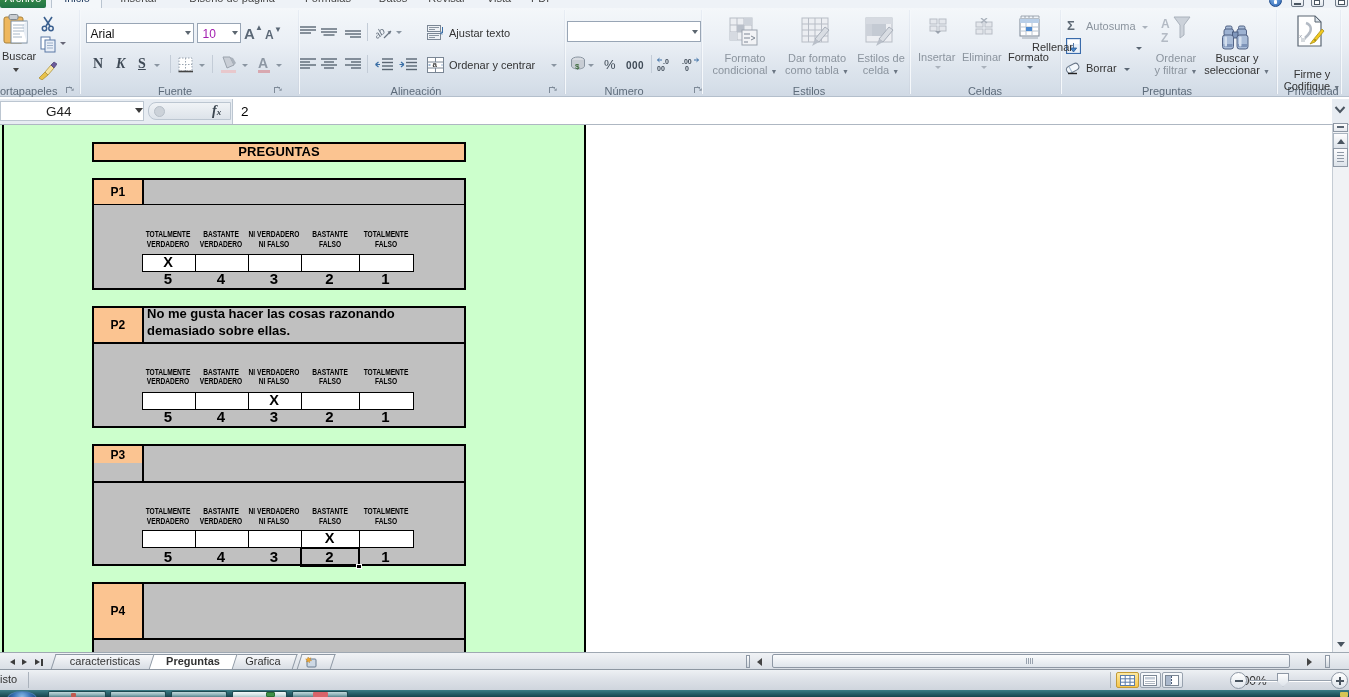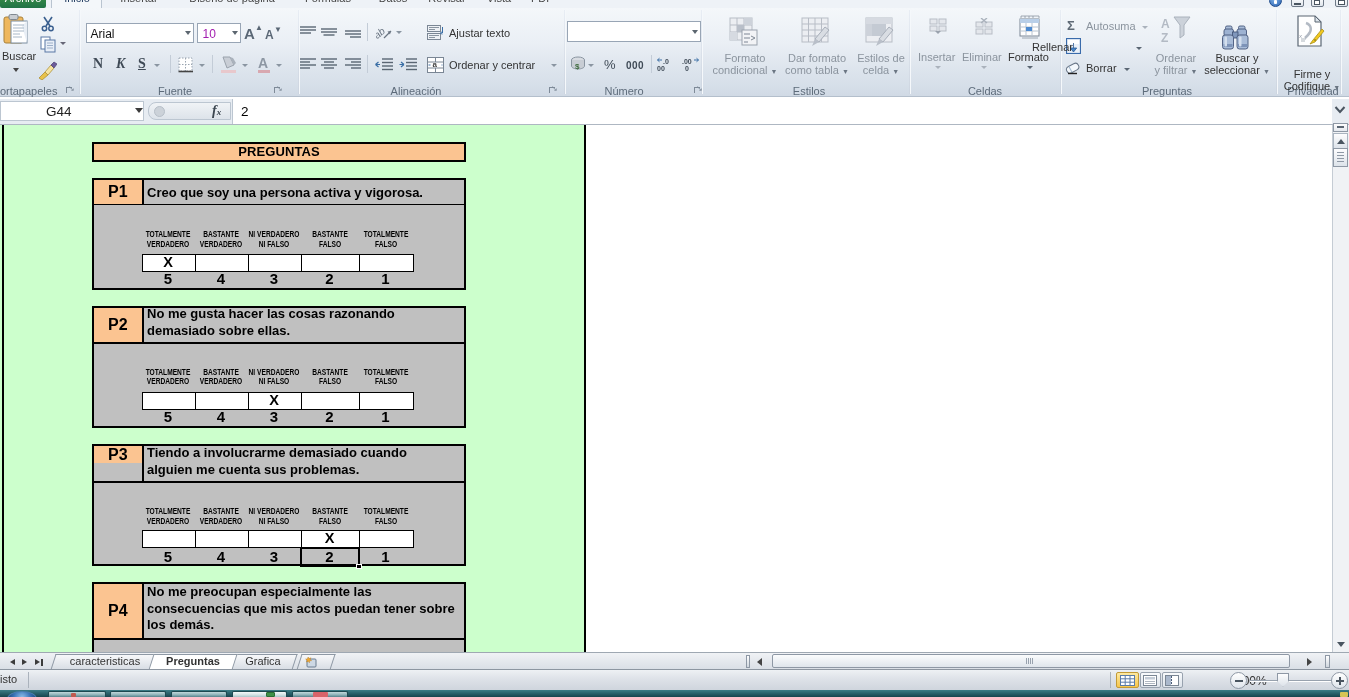--- a/index.html
+++ b/index.html
@@ -33,21 +33,21 @@
 #namebox { position:absolute; left:0; top:2px; width:144px; height:20px; background:#fff; border:1px solid #bcc6d1; }
 #fxpill { position:absolute; left:148px; top:3px; width:83px; height:18px; background:linear-gradient(#f0f3f6,#dde3ea); border:1px solid #bcc6d1; border-radius:8px 0 0 8px; }
 #fwhite { position:absolute; left:232px; top:0; width:1100px; height:25px; background:#fff; border-left:1px solid #bcc6d1; }
 
 
 #grid { left:0; top:125px; width:1349px; height:527px; background:#fff; }
 #greenarea { position:absolute; left:0; top:0; width:584px; height:527px; background:#ccffcc; }
 #lline { position:absolute; left:2px; top:0; width:2px; height:527px; background:#000; }
 #rline { position:absolute; left:584px; top:0; width:2px; height:527px; background:#000; }
 .blk { position:absolute; left:92px; width:374px; background:#c0c0c0; border:2px solid #000; }
-.pcell { position:absolute; left:0; top:0; width:47.5px; background:#fbc491; font-weight:bold; font-size:16px; color:#000; display:flex; align-items:center; justify-content:center; }
+.pcell { position:absolute; left:0; top:0; width:47.5px; background:#fbc491; font-weight:bold; font-size:12px; color:#000; display:flex; align-items:center; justify-content:center; }
 .vdiv { position:absolute; left:47.5px; top:0; width:2px; background:#000; }
 .hdivider { position:absolute; left:0; width:370px; height:1.5px; background:#000; }
 .qtext { position:absolute; left:53px; right:4px; font-weight:bold; font-size:13px; color:#000; line-height:16.5px; }
 .anshead { position:absolute; width:80px; text-align:center; font-weight:bold; font-size:8.5px; color:#000; line-height:9.6px; letter-spacing:0; white-space:nowrap; transform:scaleX(0.78); transform-origin:50% 0%; }
 .wrow { position:absolute; height:18px; background:#fff; border:1.2px solid #000; }
 .xmark { position:absolute; height:18px; font-weight:bold; font-size:14.5px; text-align:center; line-height:17px; color:#000; }
 .numrow { position:absolute; width:53px; text-align:center; font-weight:bold; font-size:15px; color:#000; }
 
 
 #sheettabs { left:0; top:652px; width:1349px; height:17px; background:linear-gradient(#f0f2f5,#dadfe6); border-top:1px solid #9fa8b2; }
@@ -459,21 +459,20 @@
   <div id="grid" class="abs">
     <div id="greenarea"></div>
     <div id="lline"></div>
     <div id="rline"></div>
 
     <div style="position:absolute;left:92px;top:17px;width:374px;height:20px;background:#fbc491;border:2px solid #000;text-align:center;font-weight:bold;font-size:13px;letter-spacing:0.1px;line-height:16px;">PREGUNTAS</div>
 
     <div class="blk" style="top:53px;height:112px;">
       <div class="pcell" style="height:23.5px;">P1</div>
       <div class="vdiv" style="height:23.5px;"></div>
-      <div class="qtext" style="top:4.5px;">Creo que soy una persona activa y vigorosa.</div>
       <div class="hdivider" style="top:23.5px;"></div>
       <div class="anshead" style="left:34px;top:50px;">TOTALMENTE<br>VERDADERO</div>
       <div class="anshead" style="left:87px;top:50px;">BASTANTE<br>VERDADERO</div>
       <div class="anshead" style="left:140px;top:50px;">NI VERDADERO<br>NI FALSO</div>
       <div class="anshead" style="left:195.5px;top:50px;">BASTANTE<br>FALSO</div>
       <div class="anshead" style="left:251.5px;top:50px;">TOTALMENTE<br>FALSO</div>
       <div class="wrow" style="left:47.5px;top:73.5px;width:272px;"></div>
       <div style="position:absolute;left:100.5px;top:73.5px;width:1.2px;height:18px;background:#000;"></div>
       <div style="position:absolute;left:153.5px;top:73.5px;width:1.2px;height:18px;background:#000;"></div>
       <div style="position:absolute;left:206.5px;top:73.5px;width:1.2px;height:18px;background:#000;"></div>
@@ -505,21 +504,20 @@
       <div class="numrow" style="left:47.5px;top:100px;">5</div>
       <div class="numrow" style="left:100.5px;top:100px;">4</div>
       <div class="numrow" style="left:153.5px;top:100px;">3</div>
       <div class="numrow" style="left:206.5px;top:100px;width:58px;">2</div>
       <div class="numrow" style="left:264.5px;top:100px;width:54px;">1</div>
     </div>
 
     <div class="blk" style="top:319px;height:122px;">
       <div class="pcell" style="height:17px;">P3</div>
       <div class="vdiv" style="height:35px;"></div>
-      <div class="qtext" style="top:-1px;">Tiendo a involucrarme demasiado cuando<br>alguien me cuenta sus problemas.</div>
       <div class="hdivider" style="top:35px;"></div>
       <div class="anshead" style="left:34px;top:61px;">TOTALMENTE<br>VERDADERO</div>
       <div class="anshead" style="left:87px;top:61px;">BASTANTE<br>VERDADERO</div>
       <div class="anshead" style="left:140px;top:61px;">NI VERDADERO<br>NI FALSO</div>
       <div class="anshead" style="left:195.5px;top:61px;">BASTANTE<br>FALSO</div>
       <div class="anshead" style="left:251.5px;top:61px;">TOTALMENTE<br>FALSO</div>
       <div class="wrow" style="left:47.5px;top:84px;width:272px;"></div>
       <div style="position:absolute;left:100.5px;top:84px;width:1.2px;height:18px;background:#000;"></div>
       <div style="position:absolute;left:153.5px;top:84px;width:1.2px;height:18px;background:#000;"></div>
       <div style="position:absolute;left:206.5px;top:84px;width:1.2px;height:18px;background:#000;"></div>
@@ -530,21 +528,20 @@
       <div class="numrow" style="left:153.5px;top:101.5px;">3</div>
       <div class="numrow" style="left:206.5px;top:101.5px;width:58px;">2</div>
       <div class="numrow" style="left:264.5px;top:101.5px;width:54px;">1</div>
       <div style="position:absolute;left:206px;top:101px;width:60px;height:20px;border:2.4px solid #000;background:transparent;"></div>
       <div style="position:absolute;left:262px;top:117.5px;width:5.5px;height:5.5px;background:#000;border:1.5px solid #fff;"></div>
     </div>
 
     <div class="blk" style="top:457px;height:70px;border-bottom:none;">
       <div class="pcell" style="height:54px;">P4</div>
       <div class="vdiv" style="height:54px;"></div>
-      <div class="qtext" style="top:0px;">No me preocupan especialmente las<br>consecuencias que mis actos puedan tener sobre<br>los demás.</div>
       <div class="hdivider" style="top:54px;"></div>
     </div>
 
     <div style="position:absolute;left:1332px;top:0;width:17px;height:527px;background:#f0f2f5;border-left:1px solid #c5ccd4;"></div>
     <div style="position:absolute;left:1333px;top:-2px;width:15px;height:9px;background:linear-gradient(#fdfdfe,#e4e8ee);border:1px solid #8e98a5;"></div>
     <div style="position:absolute;left:1337px;top:1px;width:7px;height:1.5px;background:#5a6673;"></div>
     <div style="position:absolute;left:1333px;top:8px;width:15px;height:16px;background:linear-gradient(#fdfdfe,#dde3ea);border:1px solid #aab4c0;"></div>
     <div style="position:absolute;left:1336.5px;top:14px;width:0;height:0;border-left:4px solid transparent;border-right:4px solid transparent;border-bottom:5px solid #4a5560;"></div>
     <div style="position:absolute;left:1333px;top:23px;width:15px;height:19px;background:linear-gradient(#fdfdfe,#dde3ea);border:1px solid #8e98a5;"></div>
     <div style="position:absolute;left:1337px;top:27px;width:7px;height:1px;background:#8e98a5;box-shadow:0 3px 0 #8e98a5, 0 6px 0 #8e98a5, 0 9px 0 #8e98a5;"></div>

